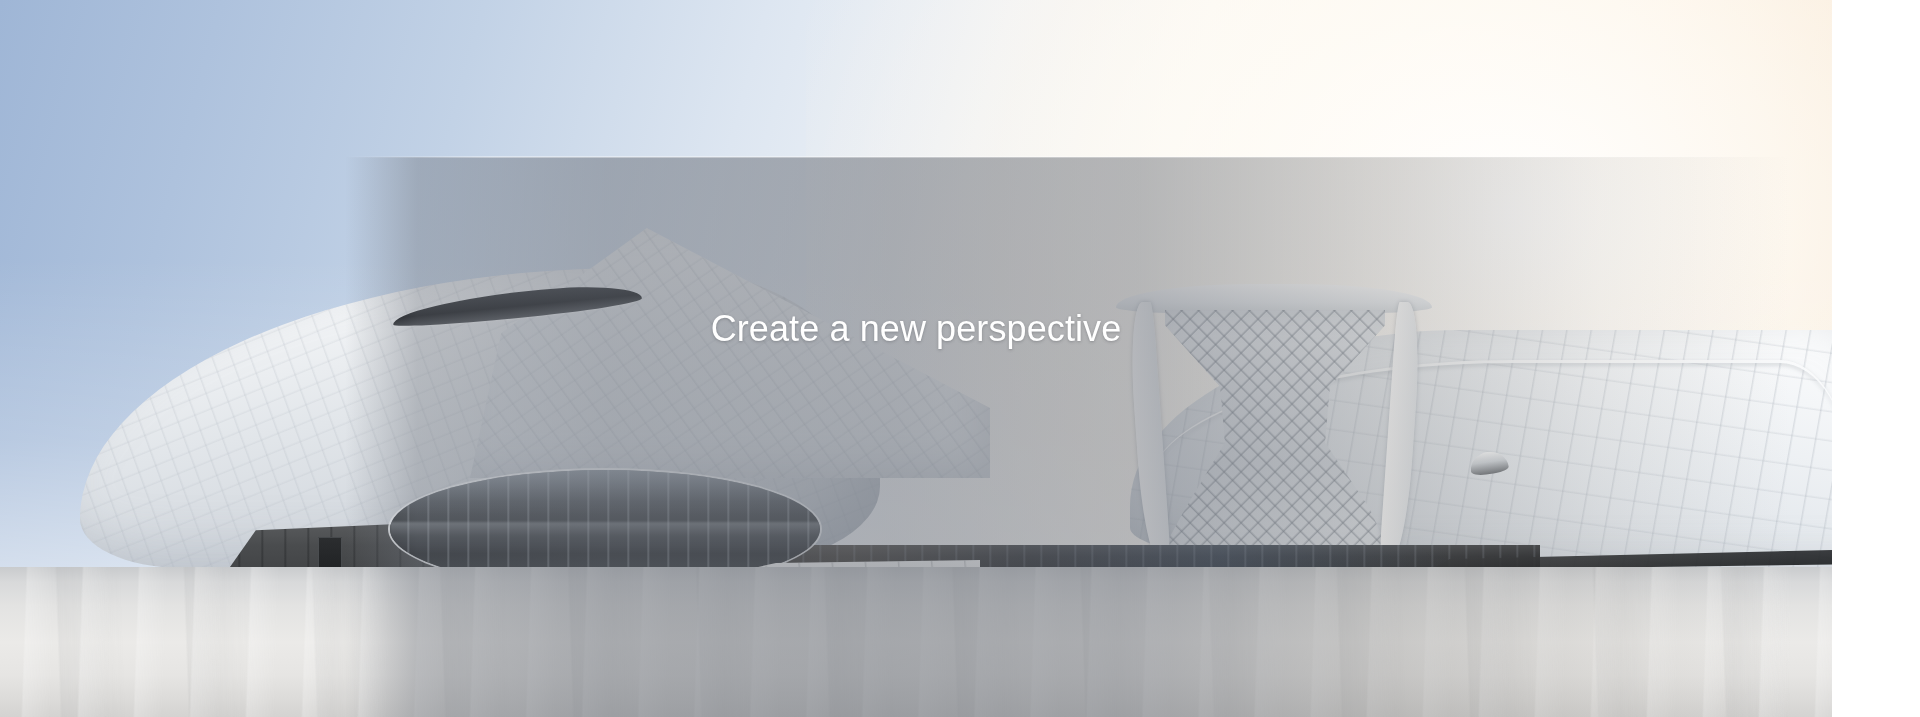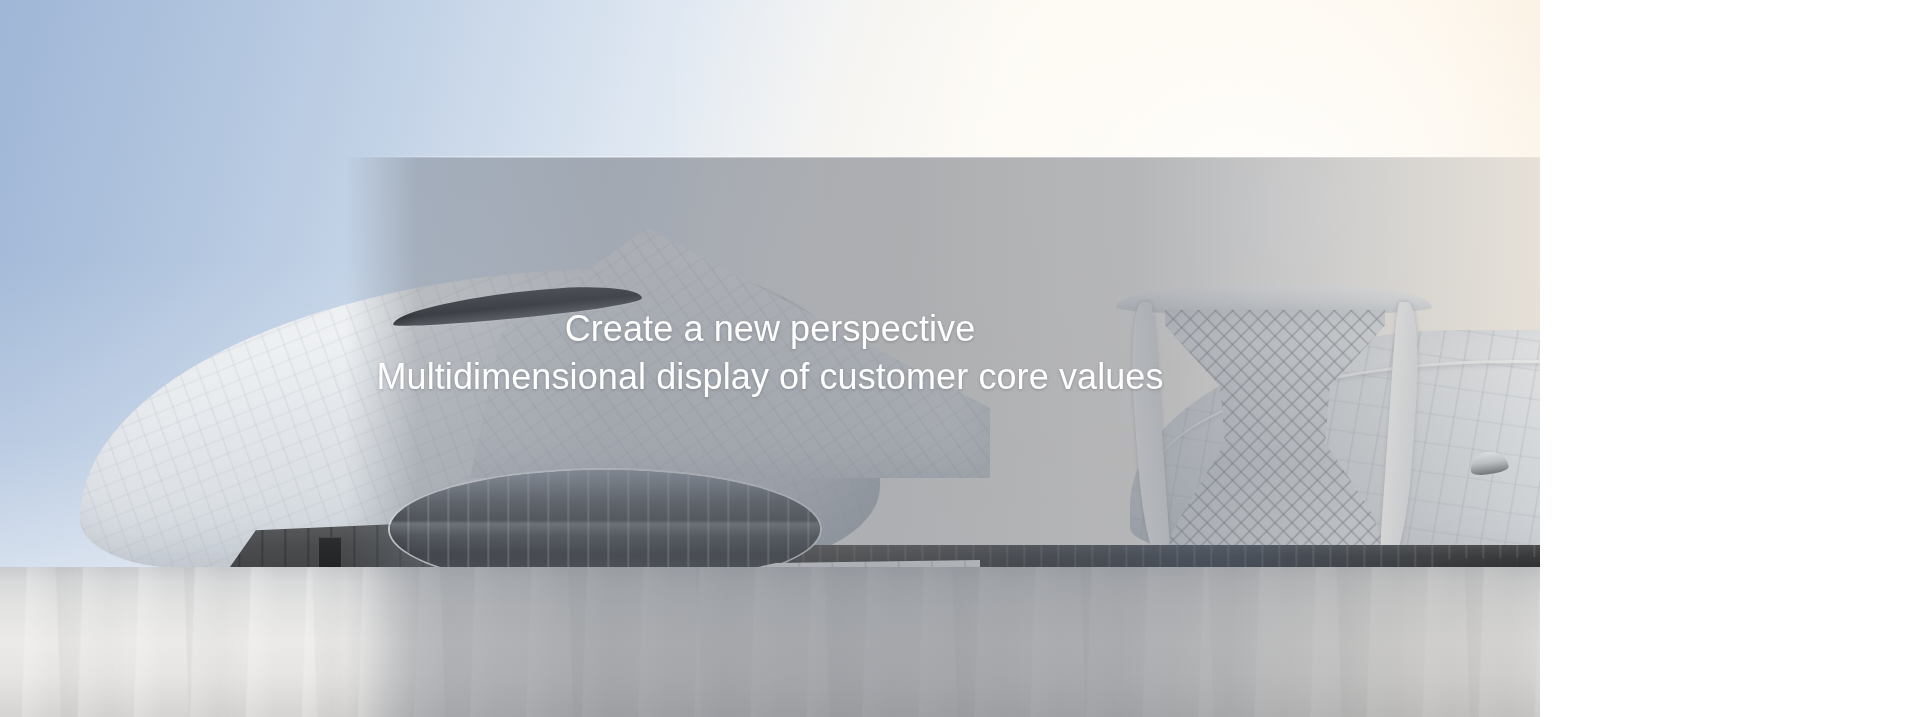--- a/index.html
+++ b/index.html
@@ -6,21 +6,21 @@
   * { margin:0; padding:0; box-sizing:border-box; }
   html,body {
     width:1920px; height:717px;
     overflow:hidden;
     background:#ffffff;
     font-family:"Liberation Sans", sans-serif;
   }
 
   .stage {
     position:relative;
-    width:1540px; height:717px;
+    width:1832px; height:717px;
     overflow:hidden;
   }
 
   
   .sky {
     position:absolute; inset:0;
     background:
       linear-gradient(105deg,
         #9fb6d6 0%,
         #aec2dd 11%,
@@ -486,16 +486,15 @@
 
   <div class="ground">
     <div class="ground-streaks"></div>
   </div>
 
   <div class="overlay-band"></div>
   <div class="overlay-top-edge"></div>
 
   <div class="headline">
     <span class="ln">Create a new perspective</span>
-    <span class="ln">Multidimensional display of customer core values</span>
   </div>
 
 </div>
 
 </body></html>

